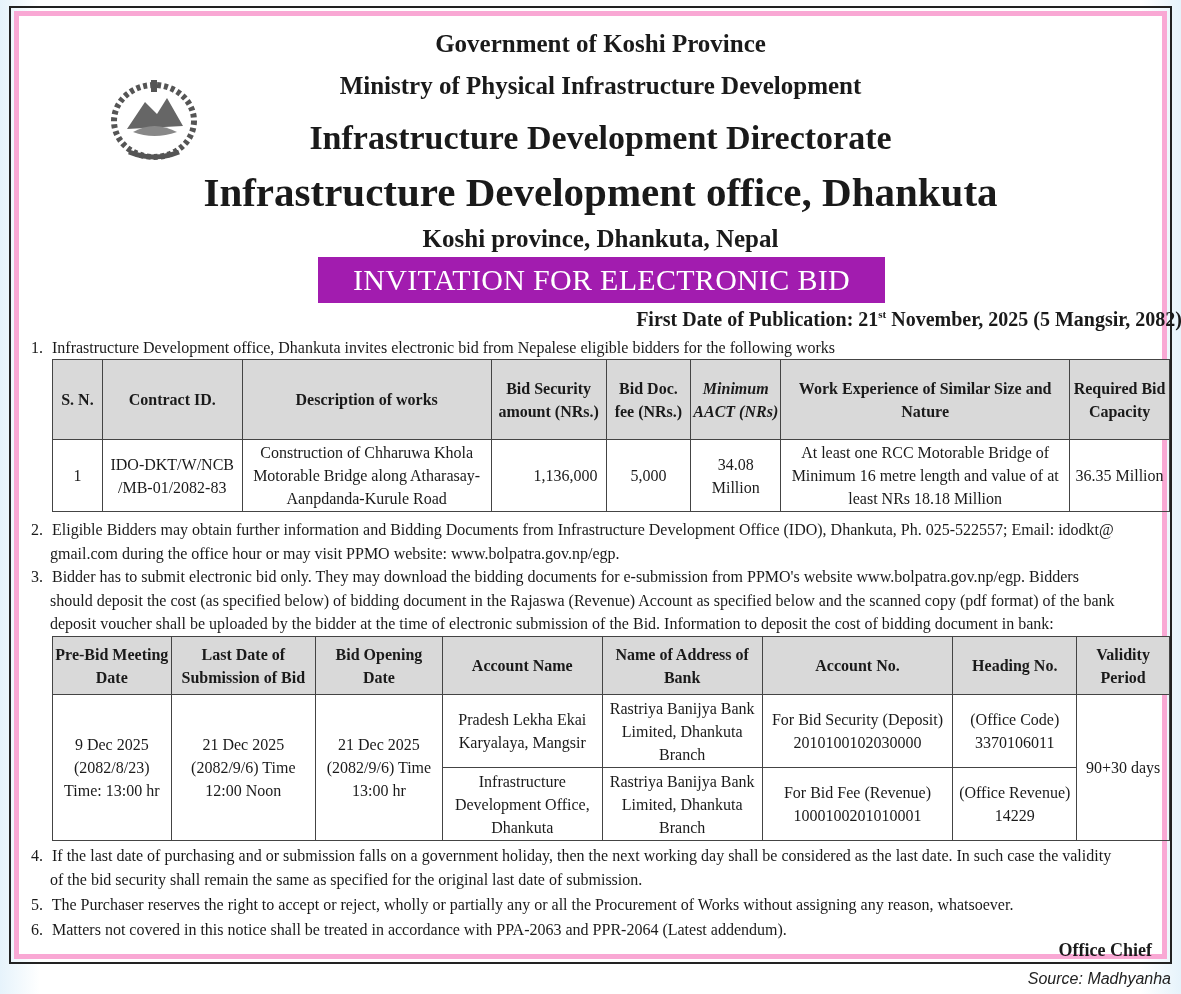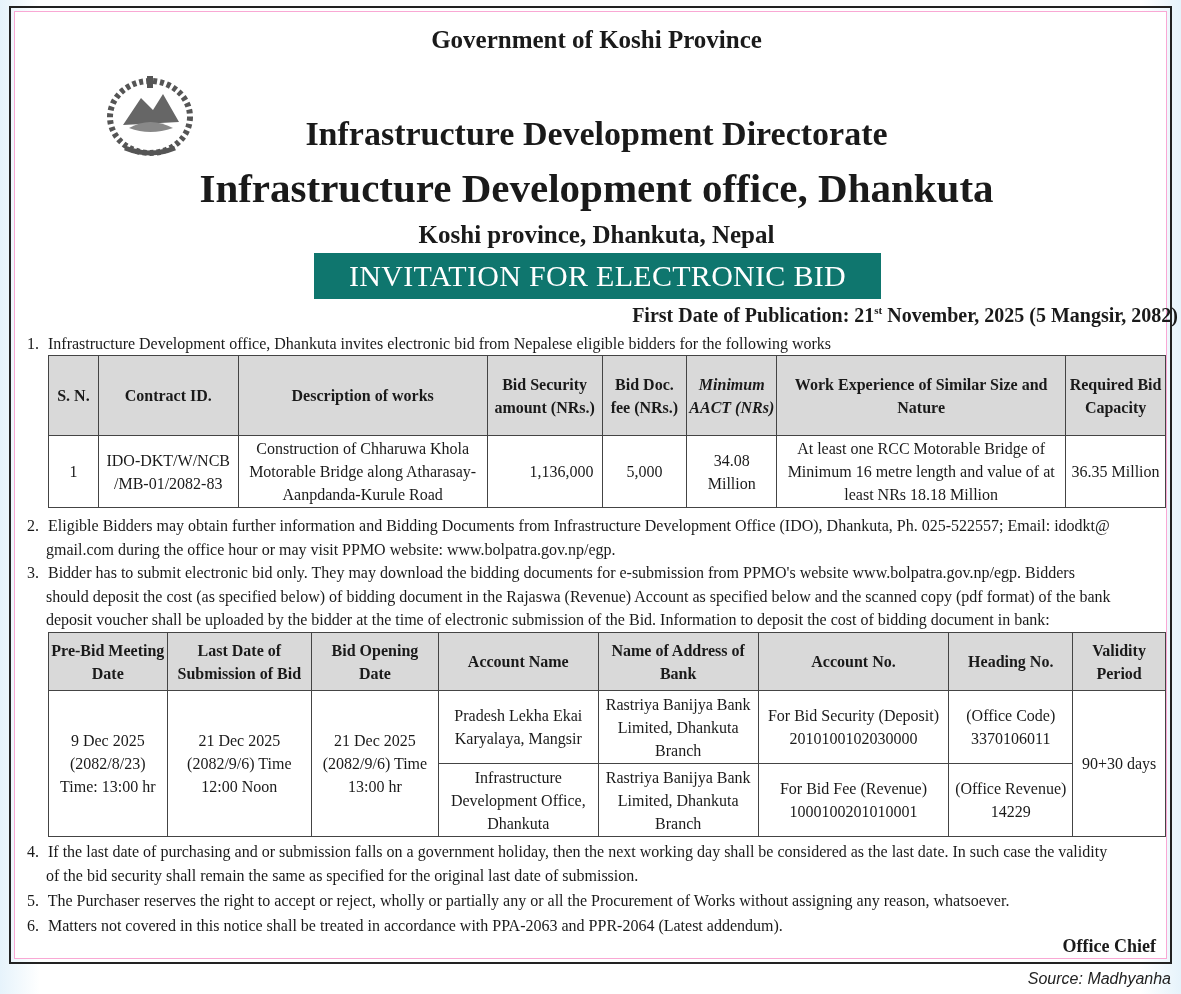--- a/index.html
+++ b/index.html
@@ -9,32 +9,32 @@
     font-family:"Liberation Serif", serif; color:#1a1a1a;
   }
   .bg-tint { position:absolute; left:0; top:0; width:1181px; height:994px;
     background:linear-gradient(90deg,#e6f3fb 0,#ffffff 40px,#ffffff 1140px,#e6f3fb 1181px); }
   .frame {
     position:absolute; left:9px; top:6px; width:1163px; height:958px;
     border:2px solid #222; box-sizing:border-box;
   }
   .frame-inner {
     position:absolute; left:3px; top:3px; right:3px; bottom:3px;
-    border:1px solid #f9a8d4; background:#fff;
+    border:5px solid #f9a8d4; background:#fff;
   }
   .emblem { position:absolute; left:88px; top:58px; width:94px; height:90px; }
   .hd { position:absolute; left:0; width:1163px; text-align:center; font-weight:bold; white-space:nowrap; }
   .h1 { top:14px; font-size:25px; }
   .h2 { top:56px; font-size:25px; }
   .h3 { top:103px; font-size:34px; }
   .h4 { top:152px; font-size:41px; }
   .h5 { top:209px; font-size:25px; }
   .banner {
     position:absolute; left:299px; top:241px; width:567px; height:46px;
-    background:#0f766e; color:#fff; font-size:30px; text-align:center;
+    background:#a21caf; color:#fff; font-size:30px; text-align:center;
     line-height:46px; font-weight:normal; letter-spacing:0.3px;
   }
   .pubdate { position:absolute; left:0; width:1163px; top:292px; text-align:right; font-weight:bold; font-size:20px; }
   .pubdate sup { font-size:11px; }
   .para { position:absolute; left:12px; width:1140px; font-size:16px; line-height:23.5px; }
   .para .num { display:inline-block; width:17px; }
   .para .cont { padding-left:19px; display:block; }
   table { border-collapse:collapse; position:absolute; font-size:16px; }
   th, td { border:1px solid #444; text-align:center; vertical-align:middle; padding:0 2px; line-height:23px; }
   th { background:#d9d9d9; font-weight:bold; }
@@ -53,20 +53,21 @@
 
     <svg class="emblem" viewBox="0 0 94 90">
       <ellipse cx="47" cy="47" rx="40" ry="36" fill="none" stroke="#555" stroke-width="6" stroke-dasharray="4 3"></ellipse>
       <path d="M20 55 L38 28 L50 40 L60 24 L76 52 Z" fill="#666"></path>
       <path d="M26 58 Q47 46 70 58 Q47 66 26 58 Z" fill="#888"></path>
       <rect x="44" y="6" width="6" height="12" fill="#555"></rect>
       <path d="M22 78 Q47 88 72 78" stroke="#555" stroke-width="5" fill="none"></path>
     </svg>
 
     <div class="hd h1">Government of Koshi Province</div>
+    <div class="hd h2">Ministry of Physical Infrastructure Development</div>
     <div class="hd h3">Infrastructure Development Directorate</div>
     <div class="hd h4">Infrastructure Development office, Dhankuta</div>
     <div class="hd h5">Koshi province, Dhankuta, Nepal</div>
 
     <div class="banner">INVITATION FOR ELECTRONIC BID</div>
 
     <div class="pubdate">
       <span>First Date of Publication: 21</span><sup>st</sup><span> November, 2025 (5 Mangsir, 2082)</span>
     </div>
 

